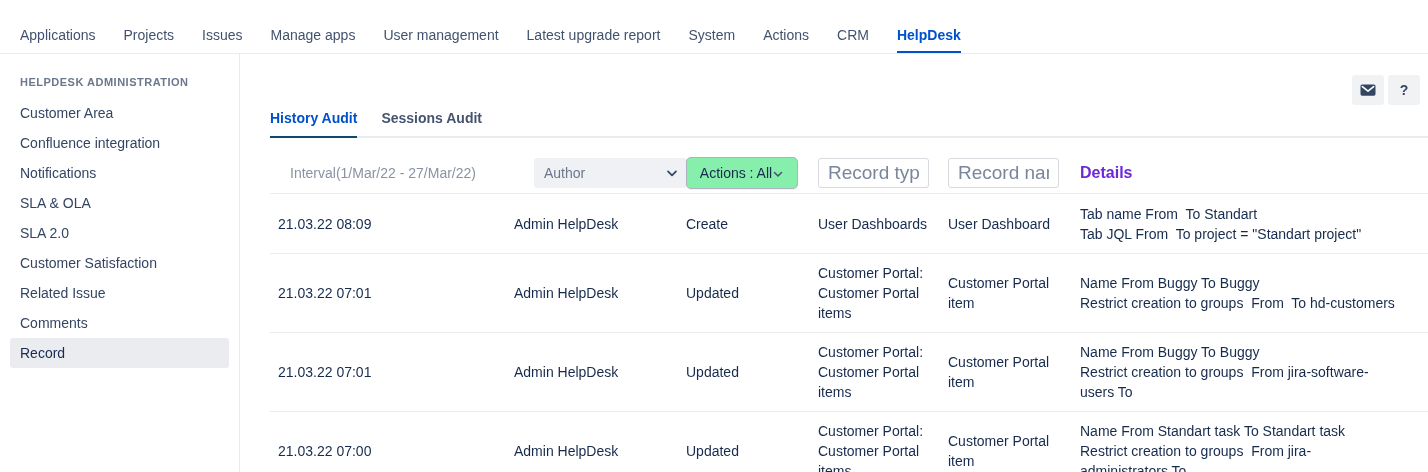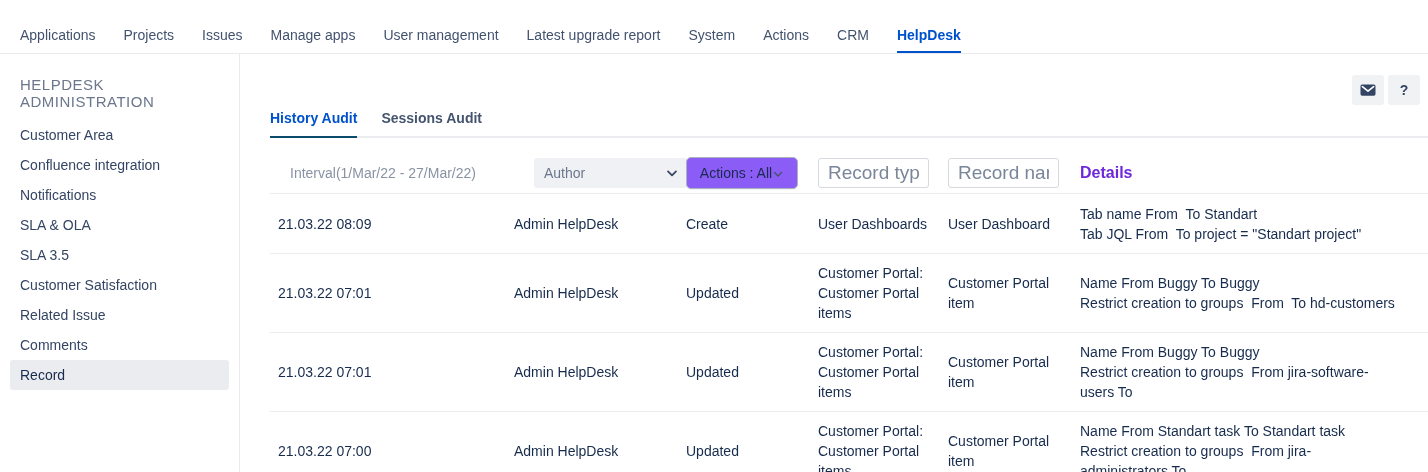--- a/index.html
+++ b/index.html
@@ -38,22 +38,22 @@
   .shell { display: flex; height: 418px; }
 
   
   .sidebar {
     width: 240px;
     border-right: 1px solid #E9EBEE;
     padding-top: 22px;
     flex-shrink: 0;
   }
   .sidebar-header {
-    font-size: 15px;
-    font-weight: 400;
+    font-size: 11px;
+    font-weight: 700;
     letter-spacing: 0.5px;
     color: #6B778C;
     padding: 0 20px;
     margin-bottom: 10px;
     text-transform: uppercase;
   }
   .sidebar-item {
     height: 30px;
     display: flex;
     align-items: center;
@@ -137,21 +137,21 @@
     justify-content: space-between;
     padding: 0 8px 0 10px;
     cursor: pointer;
     margin-left: 20px;
   }
   .author-select .ph { color: #6B778C; }
   .chev { width: 16px; height: 16px; flex-shrink: 0; }
   .actions-select {
     width: 112px;
     height: 32px;
-    background: #8b5cf6;
+    background: #86efac;
     border: 1px solid #ABB3BF;
     border-radius: 5px;
     display: flex;
     align-items: center;
     justify-content: center;
     color: #172B4D;
     cursor: pointer;
     box-shadow: 0 1px 1px rgba(9,30,66,0.06);
   }
   .text-filter {
@@ -198,21 +198,21 @@
 </nav>
 
 <div class="shell">
 
   <aside class="sidebar">
     <div class="sidebar-header">HELPDESK ADMINISTRATION</div>
     <div class="sidebar-item">Customer Area</div>
     <div class="sidebar-item">Confluence integration</div>
     <div class="sidebar-item">Notifications</div>
     <div class="sidebar-item">SLA &amp; OLA</div>
-    <div class="sidebar-item">SLA 3.5</div>
+    <div class="sidebar-item">SLA 2.0</div>
     <div class="sidebar-item">Customer Satisfaction</div>
     <div class="sidebar-item">Related Issue</div>
     <div class="sidebar-item">Comments</div>
     <div class="sidebar-item selected">Record</div>
   </aside>
 
   <main class="main">
 
     <div class="toolbar">
       <button class="icon-btn">

